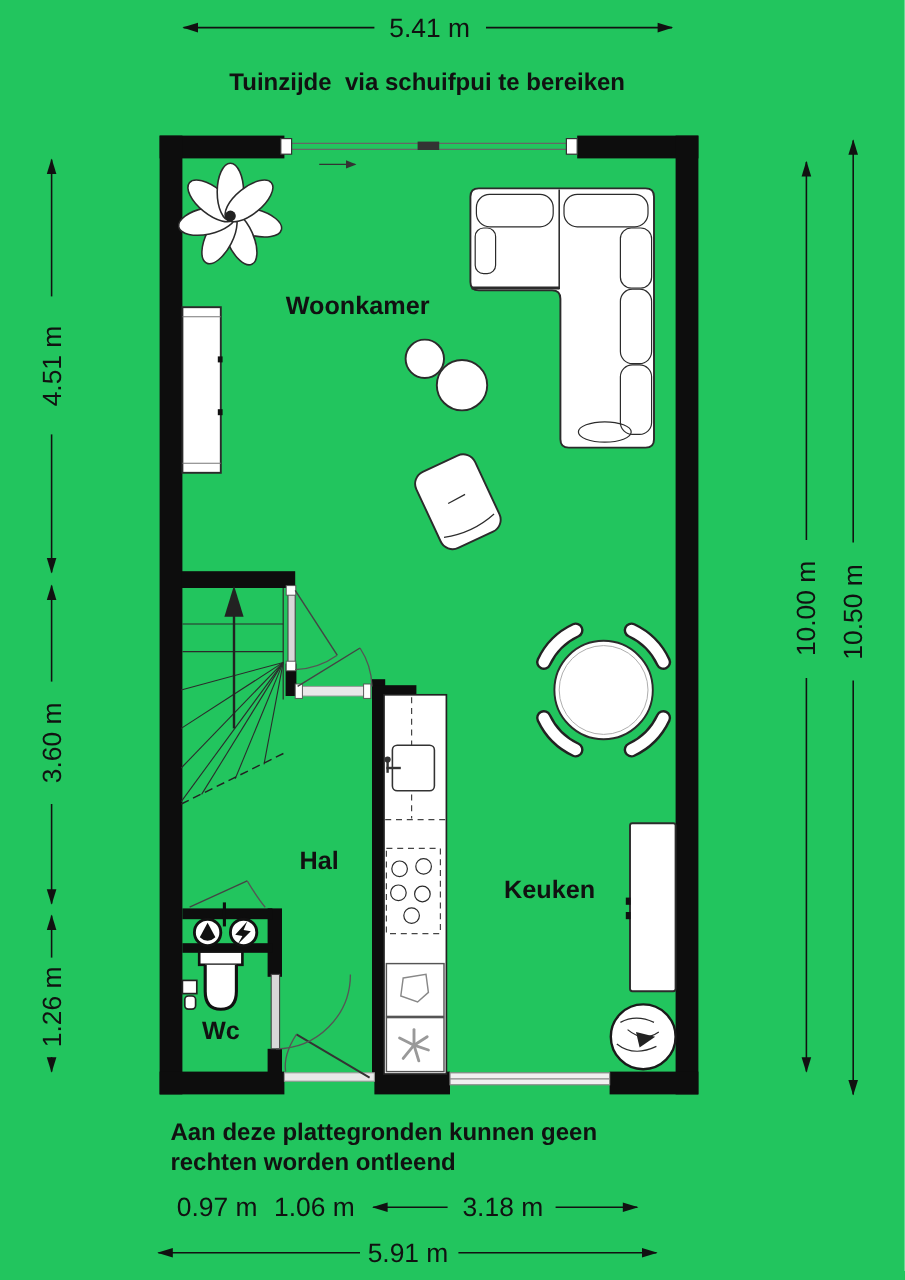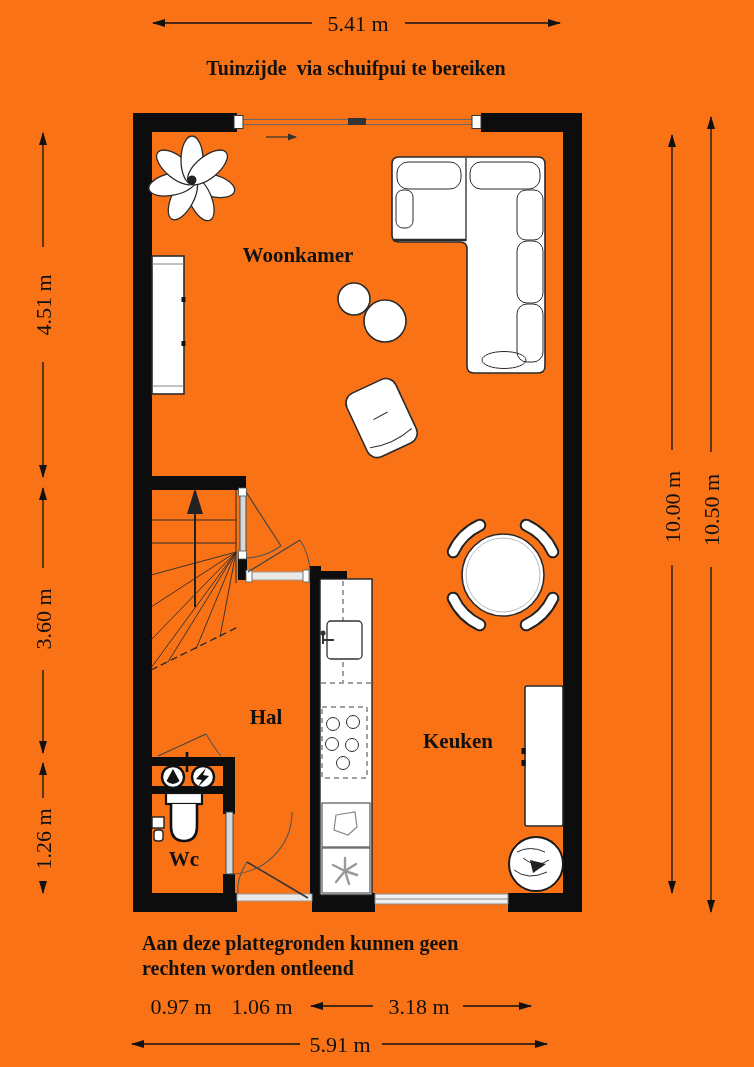--- a/index.html
+++ b/index.html
@@ -1,17 +1,17 @@
 <!DOCTYPE html>
 <html><head>
 <meta charset="utf-8">
 <style>
   html,body{margin:0;padding:0;background:#ffffff;}
-  .canvas{position:relative;width:754px;height:1067px;background:#f97316;overflow:hidden;
-          font-family:Liberation Serif, serif;}
+  .canvas{position:relative;width:754px;height:1067px;background:#22c55e;overflow:hidden;
+          font-family:Liberation Sans, sans-serif;}
   svg{position:absolute;left:0;top:0;}
   svg text{white-space:pre;fill:#111;}
   .dim{font-size:22px;}
   .room{font-size:21px;font-weight:bold;}
   .note{font-size:20px;font-weight:bold;}
   .wall{fill:#0d0d0d;stroke:none;}
   .furn{fill:#ffffff;stroke:#2b2b2b;stroke-width:1.6;}
   .thin{fill:none;stroke:#2b2b2b;stroke-width:1;}
   .dimline{stroke:#111;stroke-width:1.3;fill:none;}
   .doorpanel{fill:#d8d8d8;stroke:#444;stroke-width:0.9;}

